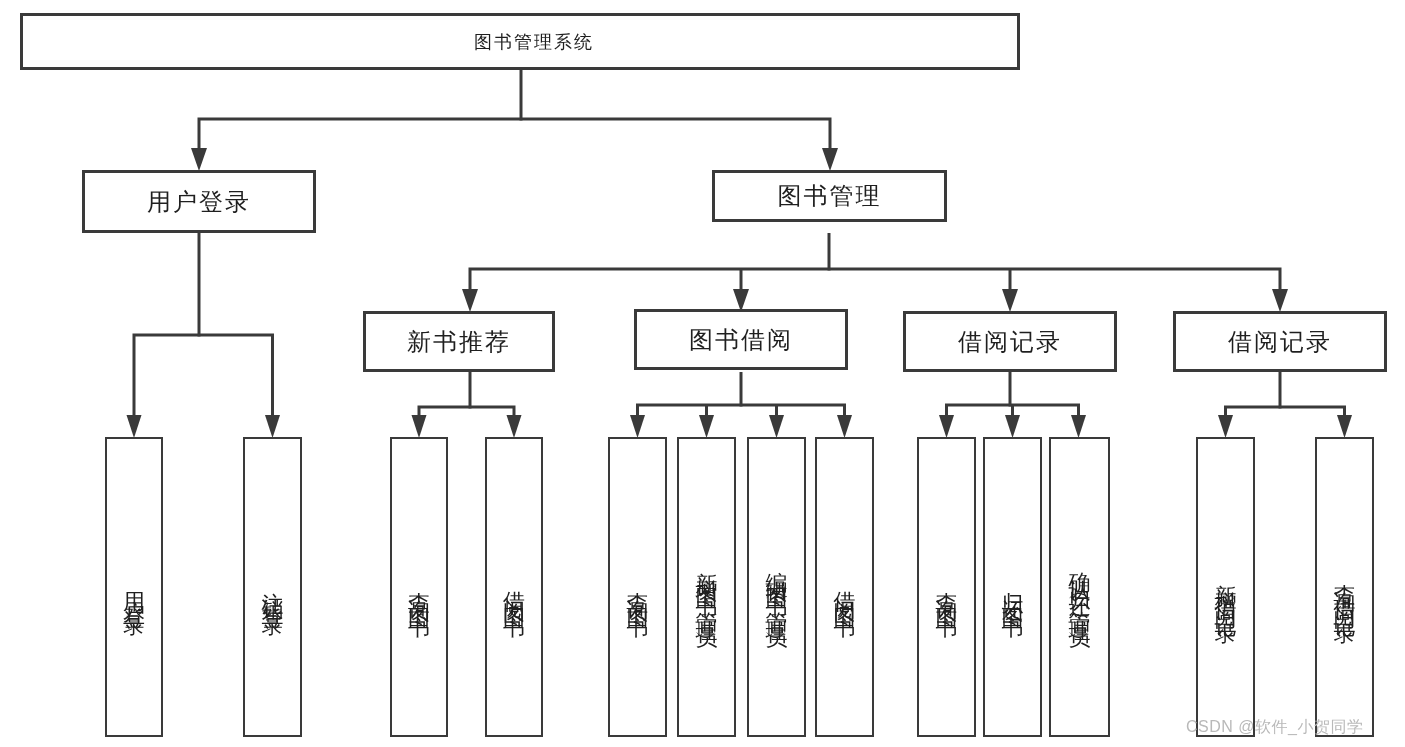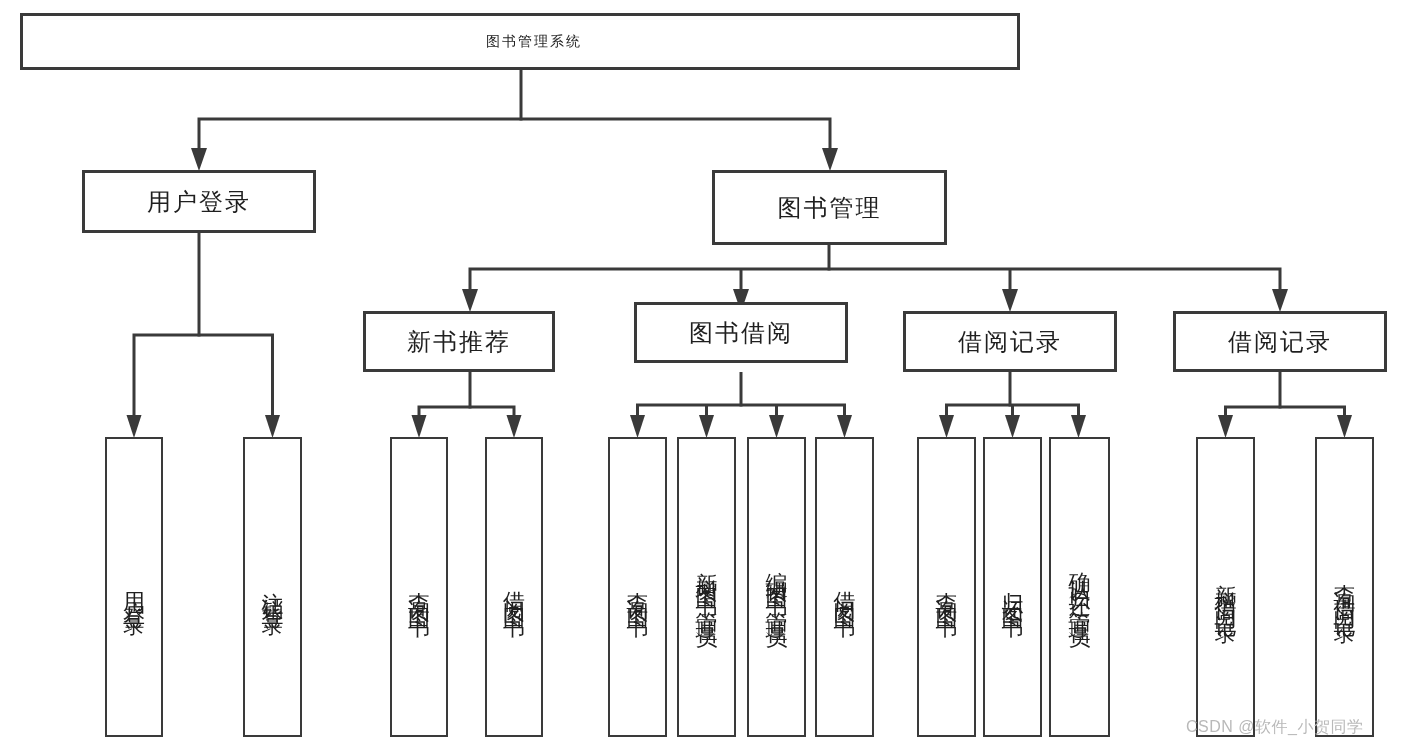--- a/index.html
+++ b/index.html
@@ -7,21 +7,21 @@
     width:1405px; height:747px; position:relative; overflow:hidden;
     background:#ffffff;
     font-family:"Liberation Sans", sans-serif;
   }
   .wires { position:absolute; left:0; top:0; z-index:1; }
   .box {
     position:absolute; box-sizing:border-box; z-index:2;
     background:#ffffff; border:3px solid #3a3a3a; color:#1f1f1f;
     display:flex; align-items:center; justify-content:center;
   }
-  .h { font-size:14px; letter-spacing:2px;padding-left:28px; }
+  .h { font-size:18px; letter-spacing:2px;padding-left:28px; }
   .h2 { font-size:24px; letter-spacing:2px; }
   .v {
     border-width:2.5px;
     writing-mode:vertical-rl; text-orientation:mixed;
     font-size:22px; letter-spacing:8px;
     padding-top:6px;
   }
   .watermark {
     position:absolute; left:1186px; top:716px; z-index:5;
     font-size:16px; line-height:22px; letter-spacing:0.5px;
@@ -79,24 +79,24 @@
     <polygon points="1005,415 1020,415 1012.5,438"></polygon>
     <polygon points="1071,415 1086,415 1078.5,438"></polygon>
     <polygon points="1218,415 1233,415 1225.5,438"></polygon>
     <polygon points="1337,415 1352,415 1344.5,438"></polygon>
   </g>
 </svg>
 
 <div class="box h" style="left:20px;top:13px;width:1000px;height:57px">图书管理系统</div>
 
 <div class="box h2" style="left:82px;top:170px;width:234px;height:63px">用户登录</div>
-<div class="box h2" style="left:712px;top:170px;width:235px;height:75px">图书管理</div>
+<div class="box h2" style="left:712px;top:170px;width:235px;height:52px">图书管理</div>
 
 <div class="box h2" style="left:363px;top:311px;width:192px;height:61px">新书推荐</div>
-<div class="box h2" style="left:634px;top:302px;width:214px;height:61px">图书借阅</div>
+<div class="box h2" style="left:634px;top:309px;width:214px;height:61px">图书借阅</div>
 <div class="box h2" style="left:903px;top:311px;width:214px;height:61px">借阅记录</div>
 <div class="box h2" style="left:1173px;top:311px;width:214px;height:61px">借阅记录</div>
 
 <div class="box v" style="left:105px;top:437px;width:58px;height:300px">用户登录</div>
 <div class="box v" style="left:243px;top:437px;width:59px;height:300px">注销登录</div>
 
 <div class="box v" style="left:390px;top:437px;width:58px;height:300px">查询图书</div>
 <div class="box v" style="left:485px;top:437px;width:58px;height:300px">借阅图书</div>
 
 <div class="box v" style="left:608px;top:437px;width:59px;height:300px">查询图书</div>

